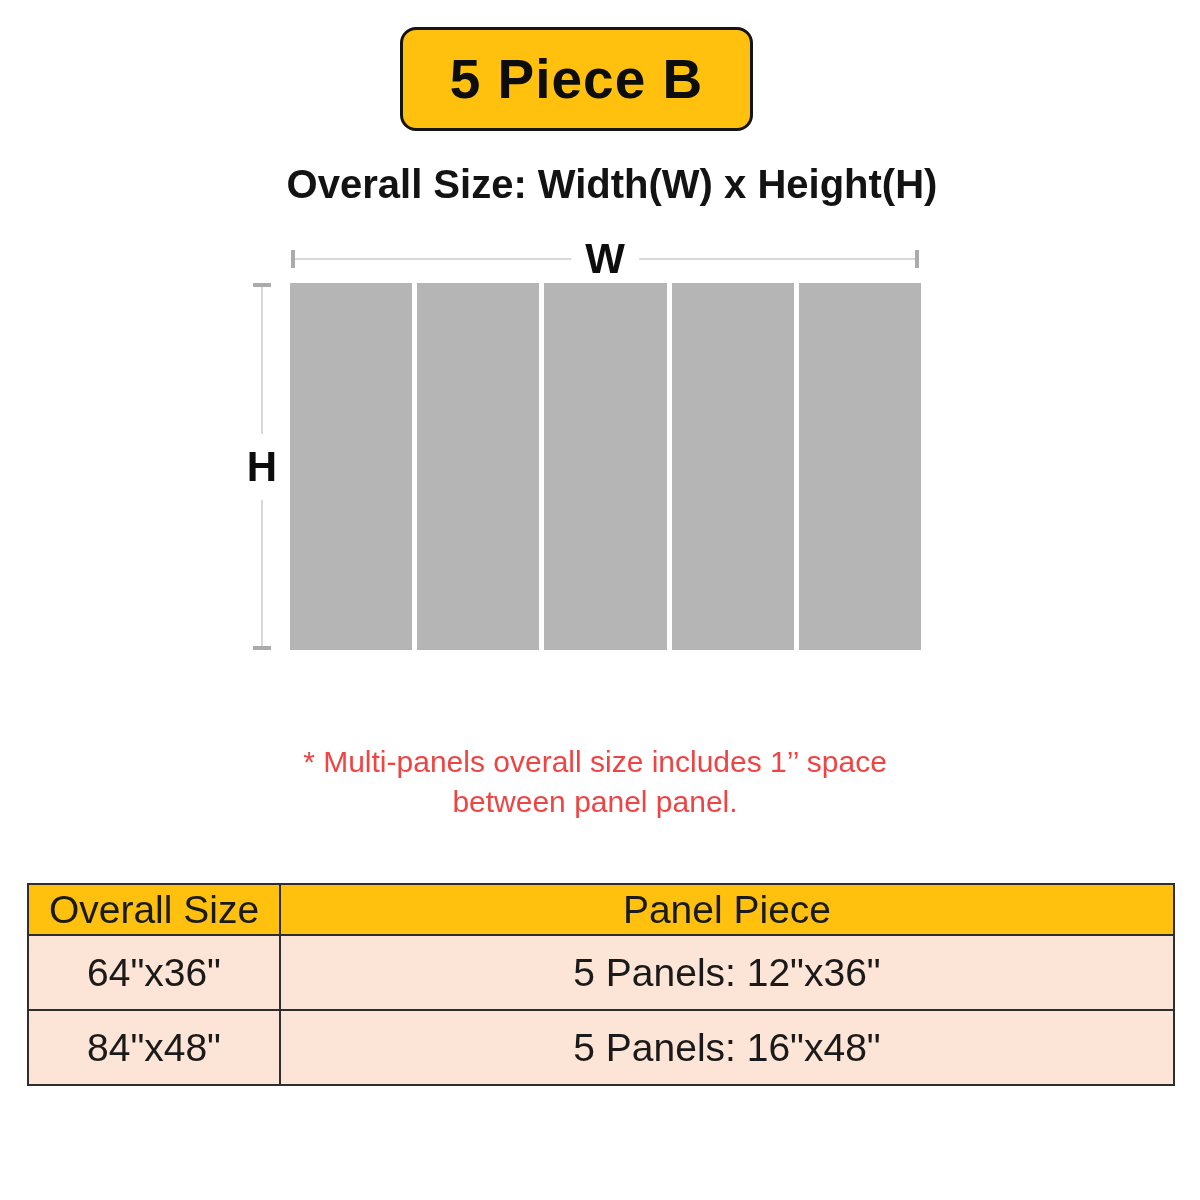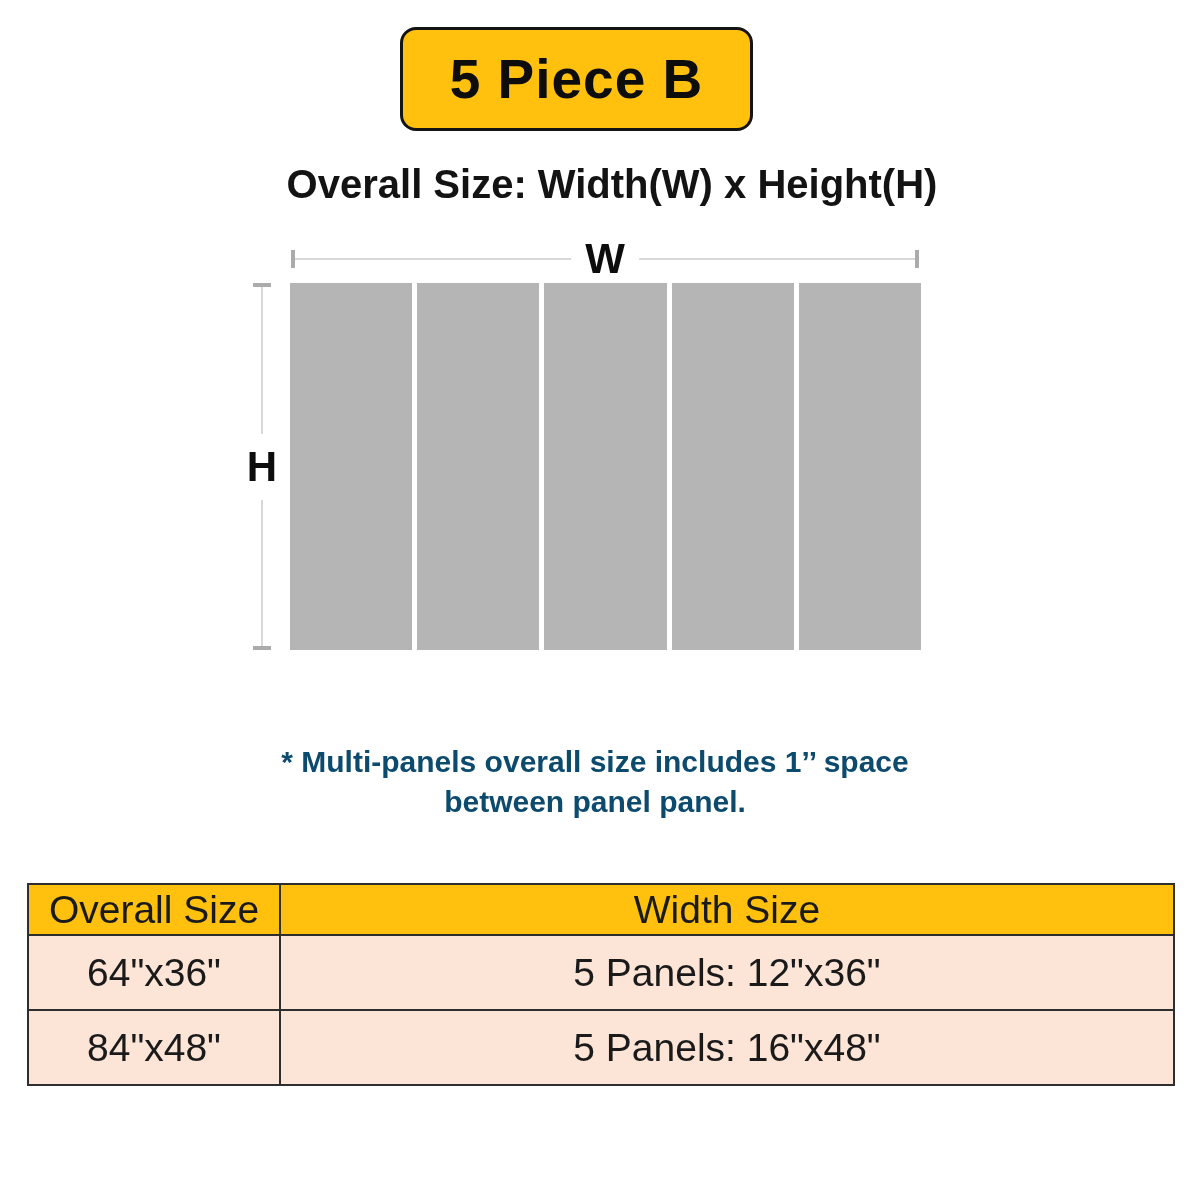--- a/index.html
+++ b/index.html
@@ -111,22 +111,22 @@
     flex: 1;
     background: var(--panel-gray);
   }
 
   
   .note {
     position: absolute;
     left: 0; top: 742px;
     width: 1190px;
     text-align: center;
-    font-size: 30px; font-weight: 700; line-height: 40px;
-    color: #0c4a6e;
+    font-size: 30px; font-weight: 400; line-height: 40px;
+    color: #ef4444;
   }
 
   
   .size-table {
     position: absolute;
     left: 27px; top: 883px;
     width: 1148px;
     border-collapse: collapse;
     table-layout: fixed;
   }
@@ -182,21 +182,21 @@
 
   <div class="note">
     <div>* Multi-panels overall size includes 1’’ space</div>
     <div>between panel panel.</div>
   </div>
 
   <table class="size-table">
     <thead>
       <tr>
         <th class="col-overall">Overall Size</th>
-        <th>Width Size</th>
+        <th>Panel Piece</th>
       </tr>
     </thead>
     <tbody>
       <tr>
         <td>64"x36"</td>
         <td>5 Panels: 12"x36"</td>
       </tr>
       <tr>
         <td>84"x48"</td>
         <td>5 Panels: 16"x48"</td>

